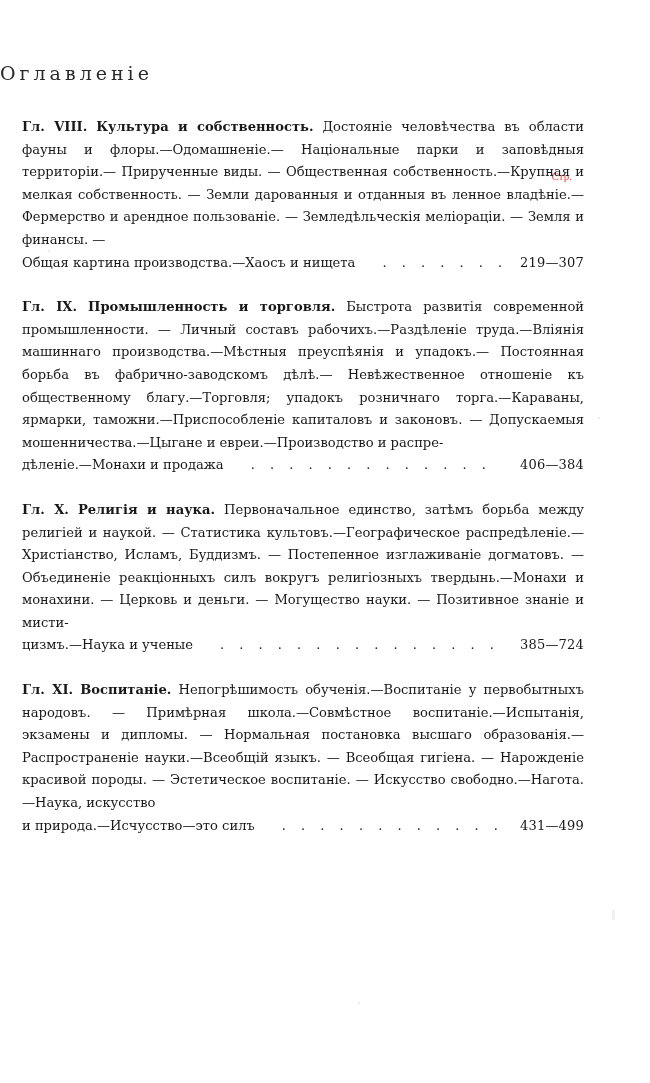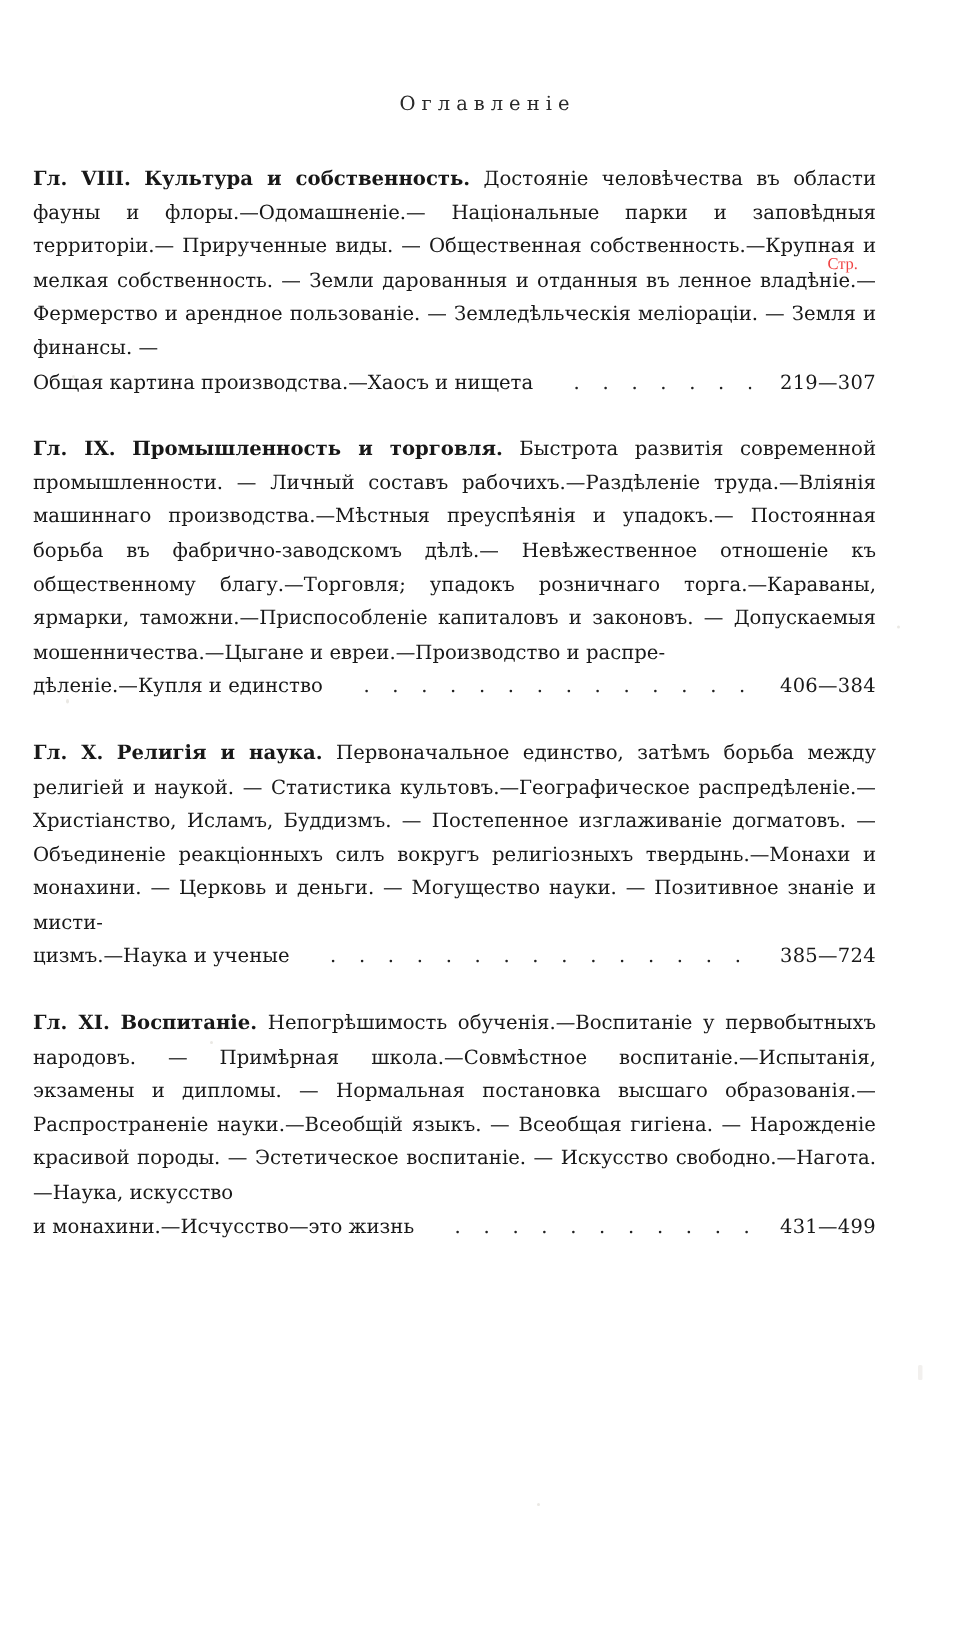--- a/index.html
+++ b/index.html
@@ -16,22 +16,22 @@
     overflow: hidden;
   }
   .page {
     position: relative;
     width: 650px;
     height: 1083px;
     box-sizing: border-box;
     padding: 0;
   }
   .page-header {
-    text-align: center;
-    font-size: 13px;
+    text-align: left;
+    font-size: 19px;
     letter-spacing: 4px;
     color: #2a2a2a;
     margin-top: 62px;
     font-family: "DejaVu Serif", "Liberation Serif", serif;
     font-weight: 400;
   }
   .col-label {
     position: absolute;
     right: 78px;
     top: 108px;
@@ -113,39 +113,39 @@
       <div class="lastline">
         <span class="tail-text">Общая картина производства.—Хаосъ и нищета</span>
         <span class="dots">. . . . . . . . . . . . . . . . . . . . . . . . . . . . . .</span>
         <span class="pages">219—307</span>
       </div>
     </div>
 
     <div class="entry">
       <div class="entry-body"><span class="chapter-label">Гл. IX.</span> <span class="chapter-title">Промышленность и торговля.</span> <span>Быстрота развитія современной промышленности. — Личный составъ рабочихъ.—Раздѣленіе труда.—Вліянія машиннаго производства.—Мѣстныя преуспѣянія и упадокъ.— Постоянная борьба въ фабрично-заводскомъ дѣлѣ.— Невѣжественное отношеніе къ общественному благу.—Торговля; упадокъ розничнаго торга.—Караваны, ярмарки, таможни.—Приспособленіе капиталовъ и законовъ. — Допускаемыя мошенничества.—Цыгане и евреи.—Производство и распре-</span></div>
       <div class="lastline">
-        <span class="tail-text">дѣленіе.—Купля и единство</span>
+        <span class="tail-text">дѣленіе.—Монахи и продажа</span>
         <span class="dots">. . . . . . . . . . . . . . . . . . . . . . . . . . . . . .</span>
         <span class="pages">406—384</span>
       </div>
     </div>
 
     <div class="entry">
       <div class="entry-body"><span class="chapter-label">Гл. X.</span> <span class="chapter-title">Религія и наука.</span> <span>Первоначальное единство, затѣмъ борьба между религіей и наукой. — Статистика культовъ.—Географическое распредѣленіе.— Христіанство, Исламъ, Буддизмъ. — Постепенное изглаживаніе догматовъ. — Объединеніе реакціонныхъ силъ вокругъ религіозныхъ твердынь.—Монахи и монахини. — Церковь и деньги. — Могущество науки. — Позитивное знаніе и мисти-</span></div>
       <div class="lastline">
         <span class="tail-text">цизмъ.—Наука и ученые</span>
         <span class="dots">. . . . . . . . . . . . . . . . . . . . . . . . . . . . . .</span>
         <span class="pages">385—724</span>
       </div>
     </div>
 
     <div class="entry">
       <div class="entry-body"><span class="chapter-label">Гл. XI.</span> <span class="chapter-title">Воспитаніе.</span> <span>Непогрѣшимость обученія.—Воспитаніе у первобытныхъ народовъ. — Примѣрная школа.—Совмѣстное воспитаніе.—Испытанія, экзамены и дипломы. — Нормальная постановка высшаго образованія.—Распространеніе науки.—Всеобщій языкъ. — Всеобщая гигіена. — Нарожденіе красивой породы. — Эстетическое воспитаніе. — Искусство свободно.—Нагота.—Наука, искусство</span></div>
       <div class="lastline">
-        <span class="tail-text">и монахини.—Исчусство—это жизнь</span>
+        <span class="tail-text">и природа.—Исчусство—это силъ</span>
         <span class="dots">. . . . . . . . . . . . . . . . . . . . . . . . . . . . . .</span>
         <span class="pages">431—499</span>
       </div>
     </div>
 
   </div>
 
   <div class="speck" style="left:48px; top:188px; width:2px; height:2px;"></div>
   <div class="speck" style="left:44px; top:404px; width:2px; height:3px;"></div>
   <div class="speck" style="left:598px; top:355px; width:2px; height:2px;"></div>

